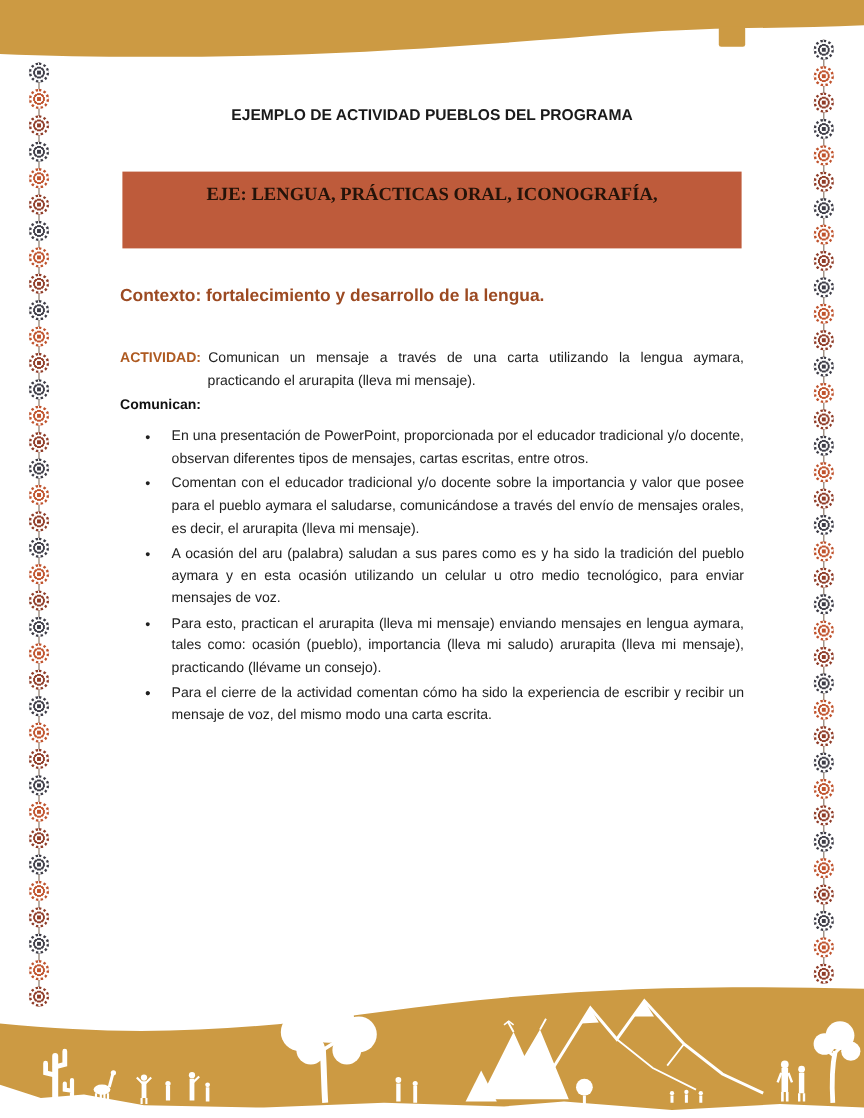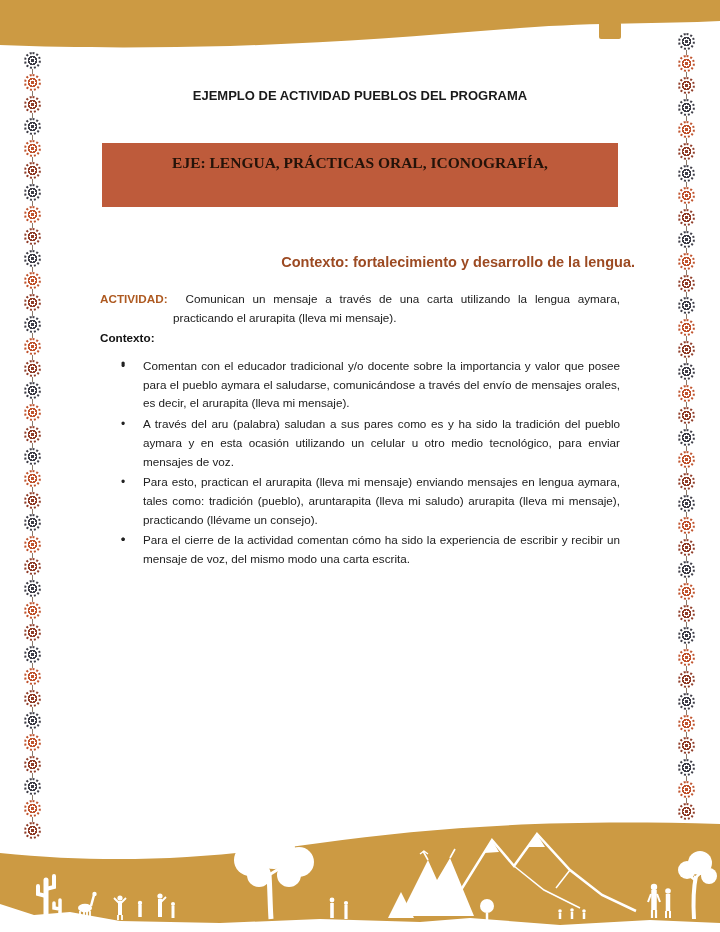--- a/index.html
+++ b/index.html
@@ -39,29 +39,29 @@
     position:absolute;top:88px;left:0;width:520px;margin:0;
     font-size:13px;font-weight:bold;text-align:center;color:#1a1a1a;
   }
   .eje-banner{
     position:absolute;top:143px;left:2px;width:516px;height:64px;box-sizing:border-box;
     background:var(--banner-bg);color:var(--banner-text);
     font-family:"Liberation Serif",serif;font-weight:bold;font-size:15.5px;
     text-align:center;padding-top:8px;line-height:24px;
   }
   .context-heading{
-    position:absolute;top:239px;left:0;width:520px;margin:15px;
-    font-size:14.5px;font-weight:bold;color:var(--context-heading);text-align:right;
+    position:absolute;top:239px;left:0;width:520px;margin:0;
+    font-size:14.5px;font-weight:bold;color:var(--context-heading);
   }
   .activity-para{
     position:absolute;top:290px;left:0;width:520px;margin:0;
     font-size:11.7px;line-height:18.5px;text-align:justify;
     padding-left:73px;text-indent:-73px;box-sizing:border-box;
   }
-  .activity-label{font-weight:bold;color:var(--activity-label);padding-right:18px;}
+  .activity-label{font-weight:bold;color:var(--activity-label);padding-right:6px;}
   .examples-label{
     position:absolute;top:331px;left:0;font-size:11.7px;font-weight:bold;color:#111;
   }
   .examples{
     position:absolute;top:355px;left:0;width:520px;margin:0;padding:0;list-style:none;
     font-size:11.7px;line-height:18.7px;
   }
   .examples li{
     position:relative;padding-left:43px;text-align:justify;margin-bottom:2px;box-sizing:border-box;
   }
@@ -165,27 +165,27 @@
     <h1 class="doc-title">EJEMPLO DE ACTIVIDAD PUEBLOS DEL PROGRAMA</h1>
 
     <div class="eje-banner">
       <div>EJE: LENGUA, PRÁCTICAS ORAL, ICONOGRAFÍA,</div>
     </div>
 
     <h2 class="context-heading">Contexto: fortalecimiento y desarrollo de la lengua.</h2>
 
     <p class="activity-para"><span class="activity-label">ACTIVIDAD:</span><span><span>Comunican un mensaje a través de una carta utilizando la lengua aymara, practicando el </span><b>arurapita</b><span> (lleva mi mensaje).</span></span></p>
 
-    <div class="examples-label">Contexto:</div>
+    <div class="examples-label">Comunican:</div>
 
     <ul class="examples">
-        <li><span class="dot">•</span></li>
+        <li><span class="dot">•</span><span><span>En una presentación de PowerPoint, proporcionada por el educador tradicional y/o docente, observan diferentes tipos de mensajes, cartas escritas, entre otros.</span></span></li>
         <li><span class="dot">•</span><span><span>Comentan con el educador tradicional y/o docente sobre la importancia y valor que posee para el pueblo aymara el saludarse, comunicándose a través del envío de mensajes orales, es decir, el </span><b>arurapita</b><span> (lleva mi mensaje).</span></span></li>
-        <li><span class="dot">•</span><span><span>A través del </span><b>aru</b><span> (palabra) saludan a sus pares como es y ha sido la tradición del pueblo aymara y en esta ocasión utilizando un celular u otro medio tecnológico, para enviar mensajes de voz.</span></span></li>
-        <li><span class="dot">•</span><span><span>Para esto, practican el </span><b>arurapita</b><span> (lleva mi mensaje) enviando mensajes en lengua aymara, tales como: </span><b>tradición</b><span> (pueblo), </span><b>aruntarapita</b><span> (lleva mi saludo) </span><b>arurapita</b><span> (lleva mi mensaje), </span><b>practicando</b><span> (llévame un consejo).</span></span></li>
+        <li><span class="dot">•</span><span><span>A ocasión del </span><b>aru</b><span> (palabra) saludan a sus pares como es y ha sido la tradición del pueblo aymara y en esta ocasión utilizando un celular u otro medio tecnológico, para enviar mensajes de voz.</span></span></li>
+        <li><span class="dot">•</span><span><span>Para esto, practican el </span><b>arurapita</b><span> (lleva mi mensaje) enviando mensajes en lengua aymara, tales como: </span><b>ocasión</b><span> (pueblo), </span><b>importancia</b><span> (lleva mi saludo) </span><b>arurapita</b><span> (lleva mi mensaje), </span><b>practicando</b><span> (llévame un consejo).</span></span></li>
         <li><span class="dot">•</span></li>
         <li><span class="dot">•</span><span><span>Para el cierre de la actividad comentan cómo ha sido la experiencia de escribir y recibir un mensaje de voz, del mismo modo una carta escrita.</span></span></li>
       </ul>
   </main>
 
   <svg class="footer-art" viewBox="0 0 720 114" aria-hidden="true">
     <path class="gold" d="M0,35 C120,47 210,40 320,25 C430,10 540,1 720,6 L720,114 L0,114 Z"></path>
     <path class="wh" d="M0,86 L34,97 L70,94 L120,103 L220,105 L320,101 L420,104 L470,100 L560,107 L650,102 L720,105 L720,114 L0,114 Z"></path>
 
     <g>

